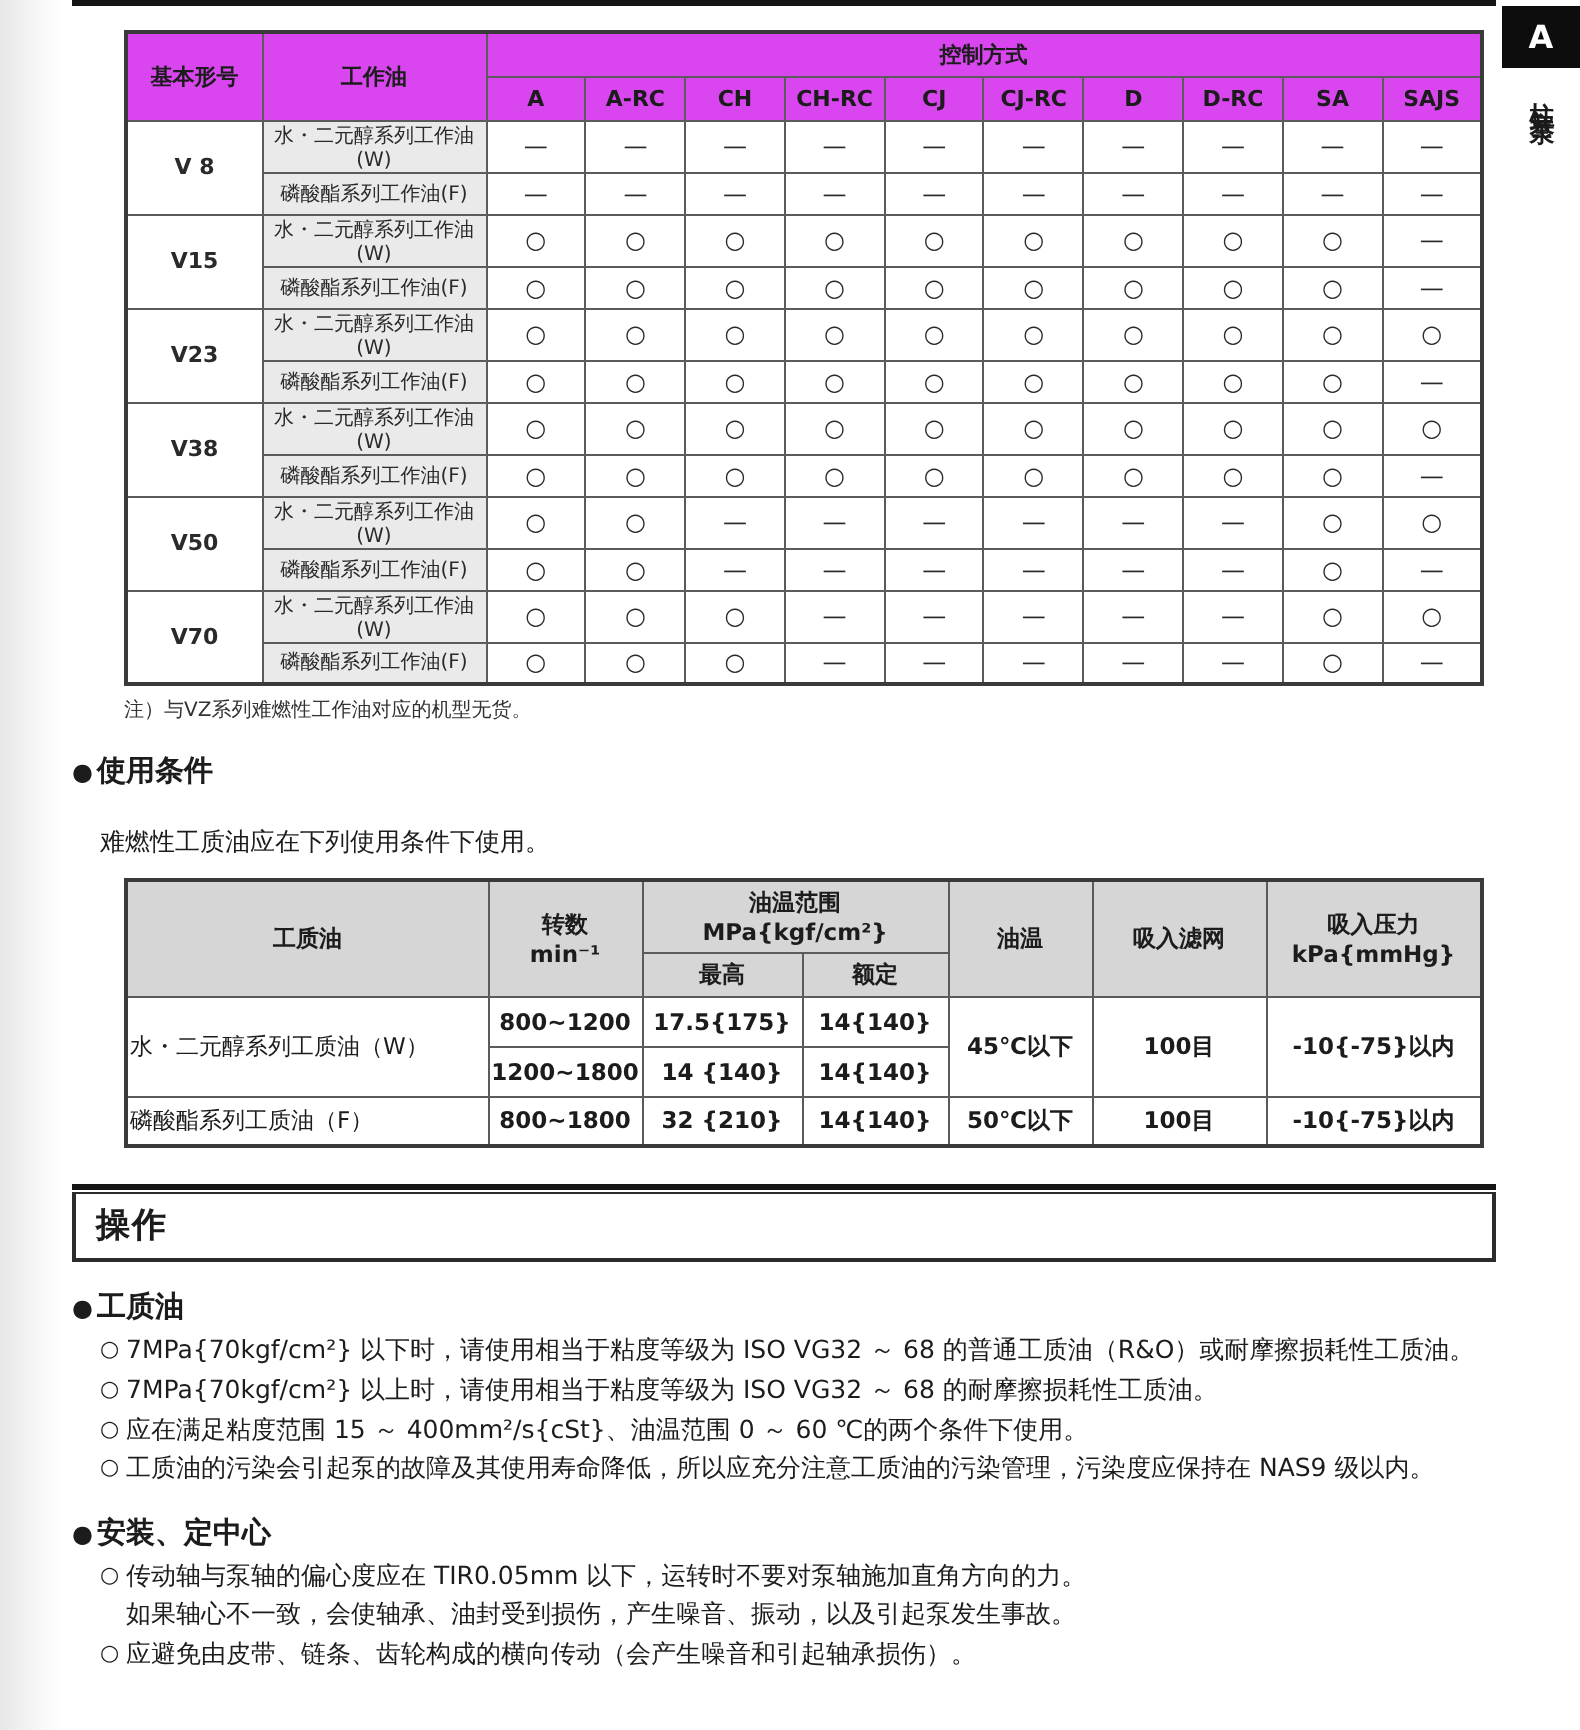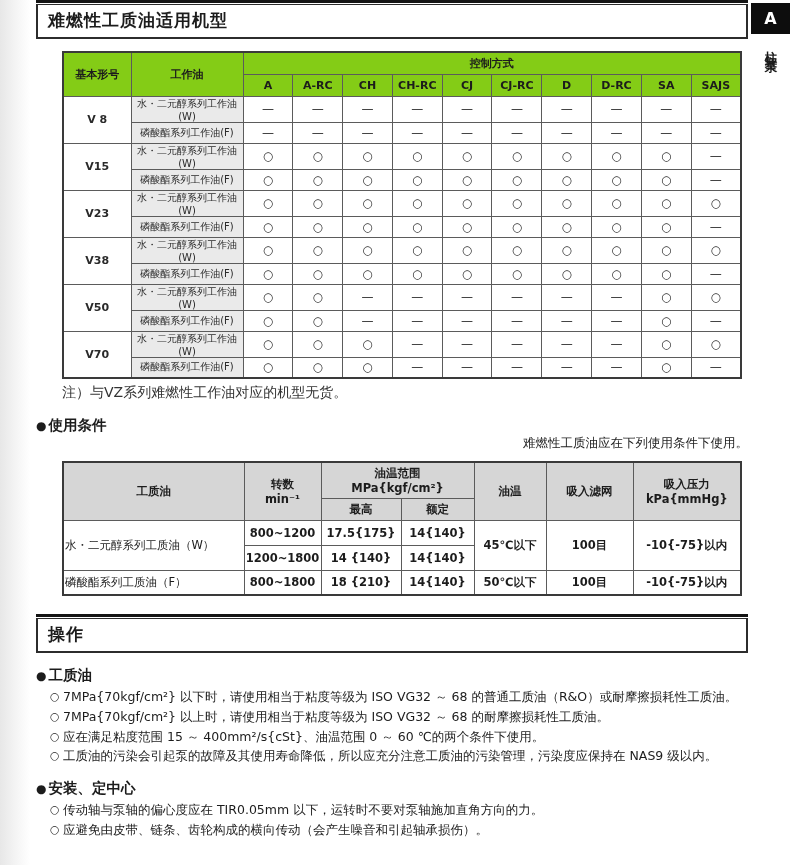--- a/index.html
+++ b/index.html
@@ -10,30 +10,30 @@
   .content { position:absolute; left:36px; top:0; width:712px; }
 
   .top-rule { height:3px; background:#141414; }
   .title-box { border:2px solid #2c2c2c; border-top-width:1px; margin-top:1px;
                padding:4px 10px 5px; font-size:17px; font-weight:bold; letter-spacing:1px; }
 
   
   table { border-collapse:collapse; table-layout:fixed; }
   .model-table { width:678px; margin:12px 0 0 26px; border:2px solid #3a3a3a; }
   .model-table th, .model-table td { border:1px solid #5b5b5b; text-align:center; vertical-align:middle; }
-  .model-table th { background:#84cc16; font-size:11px; font-weight:bold; height:22px; }
+  .model-table th { background:#d946ef; font-size:11px; font-weight:bold; height:22px; }
   .model-table td { background:#ffffff; font-size:12px; height:21px; color:#2a2a2a; }
   .model-table td.model { font-size:11px; font-weight:bold; background:#ffffff; }
   .model-table td.oil { font-size:10px; background:#eaeaea; padding:0 2px; }
 
-  .note { margin:5px 0 0 26px; font-size:14px; color:#333; }
+  .note { margin:5px 0 0 26px; font-size:10px; color:#333; }
 
   .sec-heading { margin-top:14px; font-size:14.5px; font-weight:bold; display:flex; align-items:center; }
   .sec-heading .bullet { font-size:12px; margin-right:2px; }
-  .sec-desc { margin:0 0 0 14px; font-size:12.5px;text-align:right; }
+  .sec-desc { margin:18px 0 0 14px; font-size:12.5px; }
 
   .cond-table { width:678px; margin:9px 0 0 26px; border:2px solid #3a3a3a; }
   .cond-table th, .cond-table td { border:1px solid #5b5b5b; text-align:center; vertical-align:middle; }
   .cond-table th { background:#d6d6d6; font-size:11.5px; font-weight:bold; }
   .cond-table td { background:#ffffff; font-size:11.5px; height:25px; }
   .cond-table td.cl { background:#ffffff; text-align:left; padding-left:1px; font-size:11.5px; }
   .cond-table td.num { font-weight:bold; font-size:11.5px; }
   .hdr-unit { font-weight:bold; }
 
   .mt16 { margin-top:18px; }
@@ -53,23 +53,20 @@
                font-weight:bold; letter-spacing:5px; color:#1a1a1a; }
 </style>
 </head>
 <body>
 
 <div class="left-edge"></div>
 
 <div class="content">
 
   <div class="top-rule"></div>
-  <div class="title-box">
-    <span>难燃性工质油适用机型</span>
-  </div>
 
   <table class="model-table">
     <colgroup>
       <col style="width:68px">
         <col style="width:112px">
       <col span="10" style="width:49.8px">
     </colgroup>
     <thead>
       <tr>
         <th rowspan="2">基本形号</th>
@@ -306,21 +303,21 @@
         <td class="num" rowspan="2">-10{-75}以内</td>
       </tr>
       <tr>
         <td class="num">1200~1800</td>
         <td class="num">14  {140}</td>
         <td class="num">14{140}</td>
       </tr>
       <tr>
         <td class="cl">磷酸酯系列工质油（F）</td>
         <td class="num">800~1800</td>
-        <td class="num">18  {210}</td>
+        <td class="num">32  {210}</td>
         <td class="num">14{140}</td>
         <td class="num">50℃以下</td>
         <td class="num">100目</td>
         <td class="num">-10{-75}以内</td>
       </tr>
     </tbody>
   </table>
 
   <div class="top-rule mt16"></div>
   <div class="title-box">
@@ -363,20 +360,21 @@
   <div class="op-section mt16">
     <div class="sec-heading" style="margin-top:0">
       <span class="bullet">●</span>
       <span>安装、定中心</span>
     </div>
     <div class="op-items">
       <div class="op-item">
         <span class="omark">○</span>
         <div class="op-body">
           <div>传动轴与泵轴的偏心度应在 TIR0.05mm 以下，运转时不要对泵轴施加直角方向的力。</div>
+          <div>如果轴心不一致，会使轴承、油封受到损伤，产生噪音、振动，以及引起泵发生事故。</div>
         </div>
       </div>
       <div class="op-item">
         <span class="omark">○</span>
         <div class="op-body">
             <div>应避免由皮带、链条、齿轮构成的横向传动（会产生噪音和引起轴承损伤）。</div>
           </div>
       </div>
     </div>
   </div>

